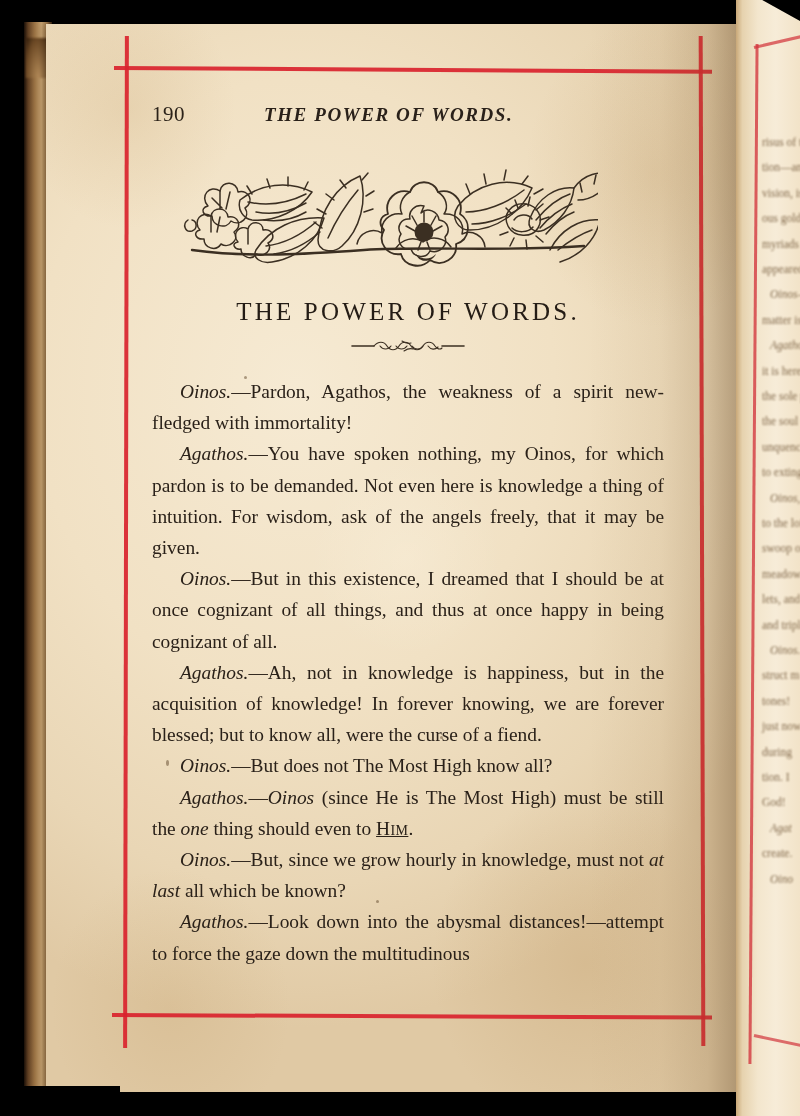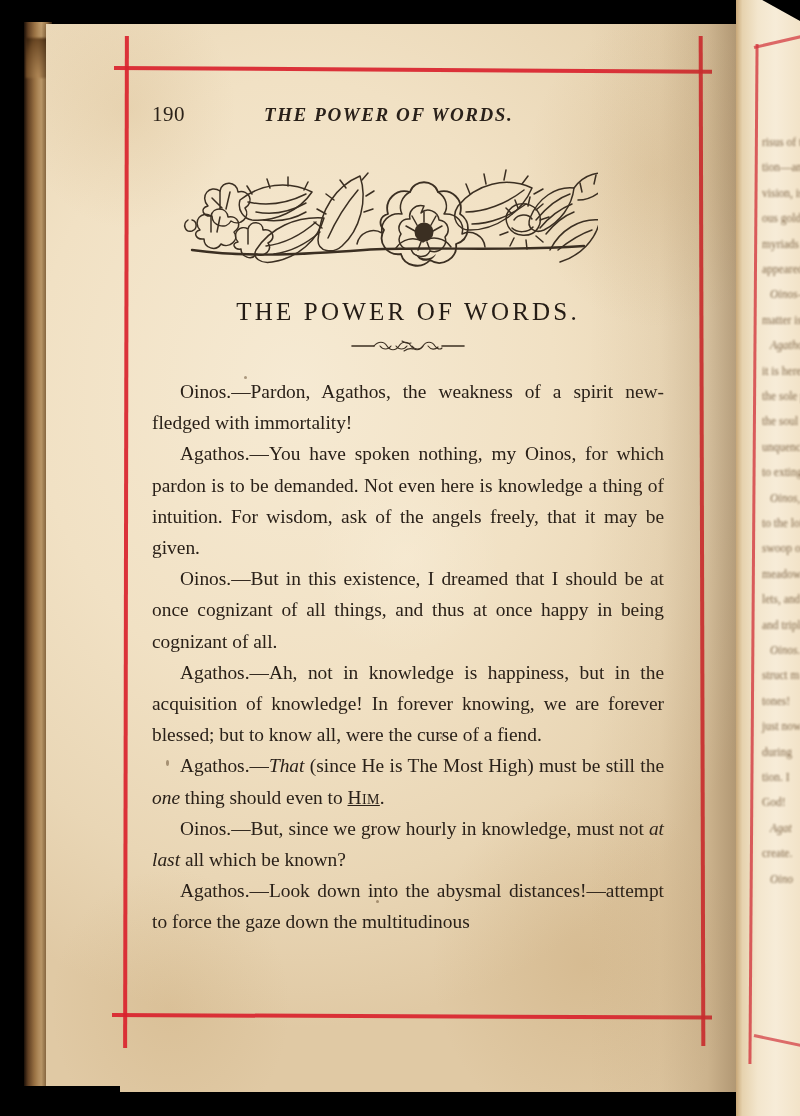--- a/index.html
+++ b/index.html
@@ -178,20 +178,21 @@
     color: #2a2119;
     text-align: justify;
     text-justify: inter-word;
     hyphens: none;
   }
   .prose p {
     margin: 0;
     text-indent: 28px;
   }
   .speaker {
+    font-style: italic;
   }
   .em { font-style: italic; }
   .smallcaps {
     font-variant: small-caps;
     letter-spacing: 0.4px;
     text-decoration: underline;
   }
 
   
   .speck {
@@ -390,23 +391,26 @@
         </p>
 
         <p>
           <span class="speaker">Oinos.</span><span>—</span><span>But in this existence, I dreamed that I should be at once cognizant of all things, and thus at once happy in being cognizant of all.</span>
         </p>
 
         <p>
           <span class="speaker">Agathos.</span><span>—</span><span>Ah, not in knowledge is happiness, but in the acquisition of knowledge!  In forever knowing, we are forever blessed; but to know all, were the curse of a fiend.</span>
         </p>
 
-
-        <p>
-          <span class="speaker">Agathos.</span><span>—</span><span class="em">That</span><span> (since He is The Most High) must be still the </span><span class="em">one</span><span> thing should even to </span><span class="smallcaps">Him</span><span>.</span>
+        <p>
+          <span class="speaker">Oinos.</span><span>—</span><span>But does not The Most High know all?</span>
+        </p>
+
+        <p>
+          <span class="speaker">Agathos.</span><span>—</span><span class="em">Oinos</span><span> (since He is The Most High) must be still the </span><span class="em">one</span><span> thing should even to </span><span class="smallcaps">Him</span><span>.</span>
         </p>
 
         <p>
           <span class="speaker">Oinos.</span><span>—</span><span>But, since we grow hourly in knowledge, must not </span><span class="em">at last</span><span> all which be known?</span>
         </p>
 
         <p>
           <span class="speaker">Agathos.</span><span>—</span><span>Look down into the abysmal distances!—attempt to force the gaze down the multitudinous</span>
         </p>
 

